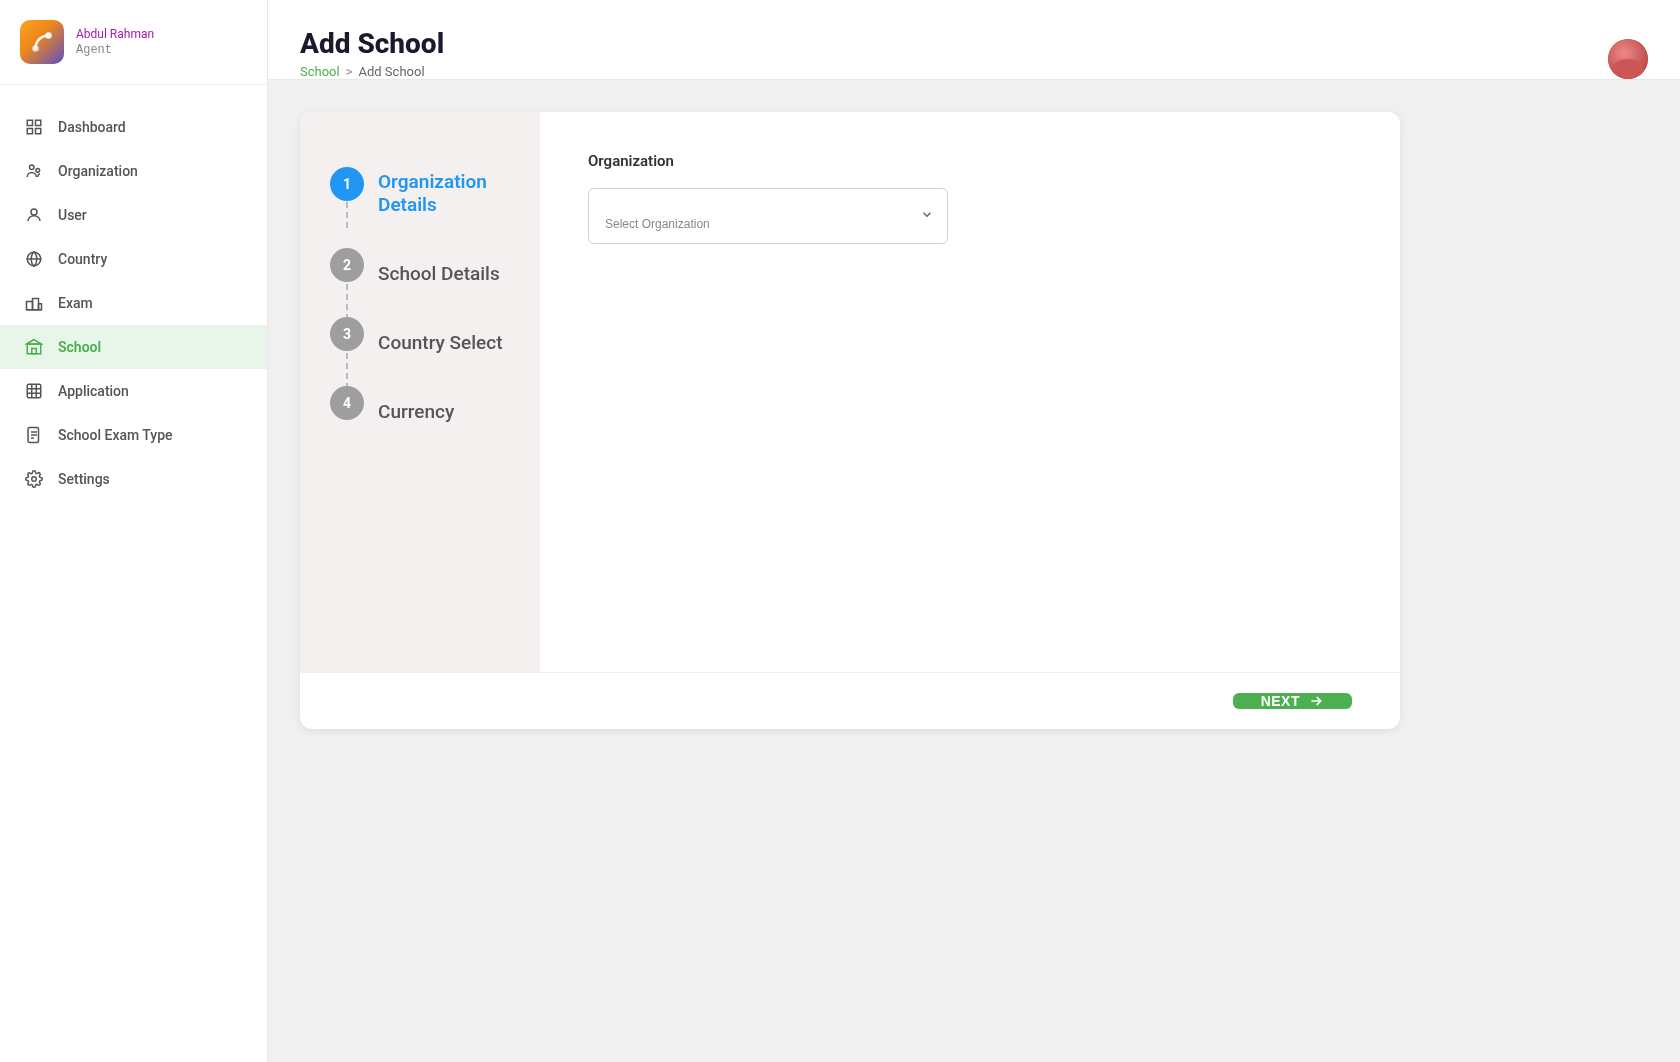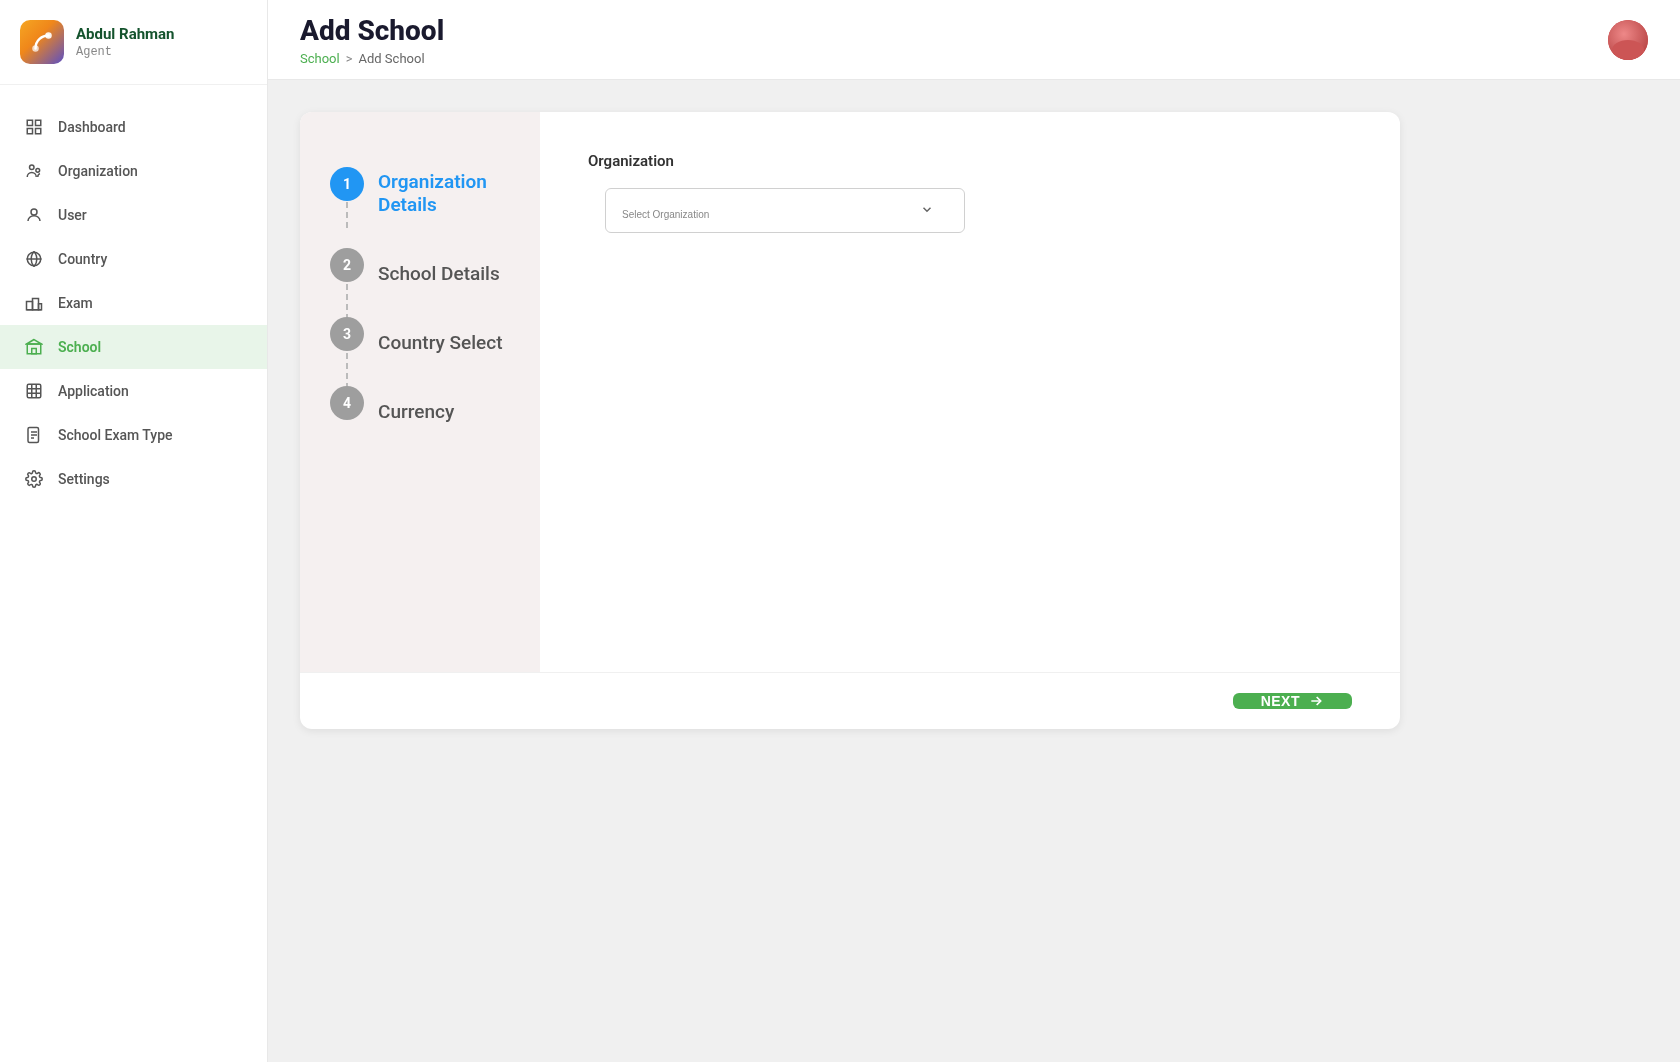--- a/index.html
+++ b/index.html
@@ -47,23 +47,23 @@
       width: 26px;
       height: 26px;
     }
 
     .user-info {
       display: flex;
       flex-direction: column;
     }
 
     .user-name {
-      font-size: 15px;
-      font-weight: 700;
-      color: #14532d;
+      font-size: 12px;
+      font-weight: 400;
+      color: #a21caf;
     }
 
     .user-role {
       font-size: 12px;
       color: #888;
       margin-top: 2px;
       font-family: Liberation Mono, monospace;
     }
 
     .sidebar-nav {
@@ -107,21 +107,21 @@
       display: flex;
       flex-direction: column;
       overflow: auto;
     }
 
     .top-bar {
       background: #ffffff;
       padding: 0 32px;
       height: 80px;
       display: flex;
-      align-items: center;
+      align-items: flex-end;
       justify-content: space-between;
       border-bottom: 1px solid #e8e8e8;
       flex-shrink: 0;
       gap: 29px;
     }
 
     .page-header-left {}
 
     .page-title {
       font-size: 28px;
@@ -282,31 +282,30 @@
       margin-bottom: 18px;
     }
 
     .select-wrapper {
       position: relative;
       width: 360px;
     }
 
     .select-dropdown {
       width: 100%;
-      padding: 20px 40px 12px 16px;
+      padding: 28px 40px 12px 16px;
       border: 1px solid #d0d0d0;
       border-radius: 6px;
       background: #ffffff;
-      font-size: 10px;
+      font-size: 12px;
       color: #888;
       appearance: none;
       -webkit-appearance: none;
       cursor: pointer;
       outline: none;
-      margin-left: 17px;
     }
 
     .select-arrow {
       position: absolute;
       right: 14px;
       top: 50%;
       transform: translateY(-50%);
       pointer-events: none;
       color: #666;
     }

